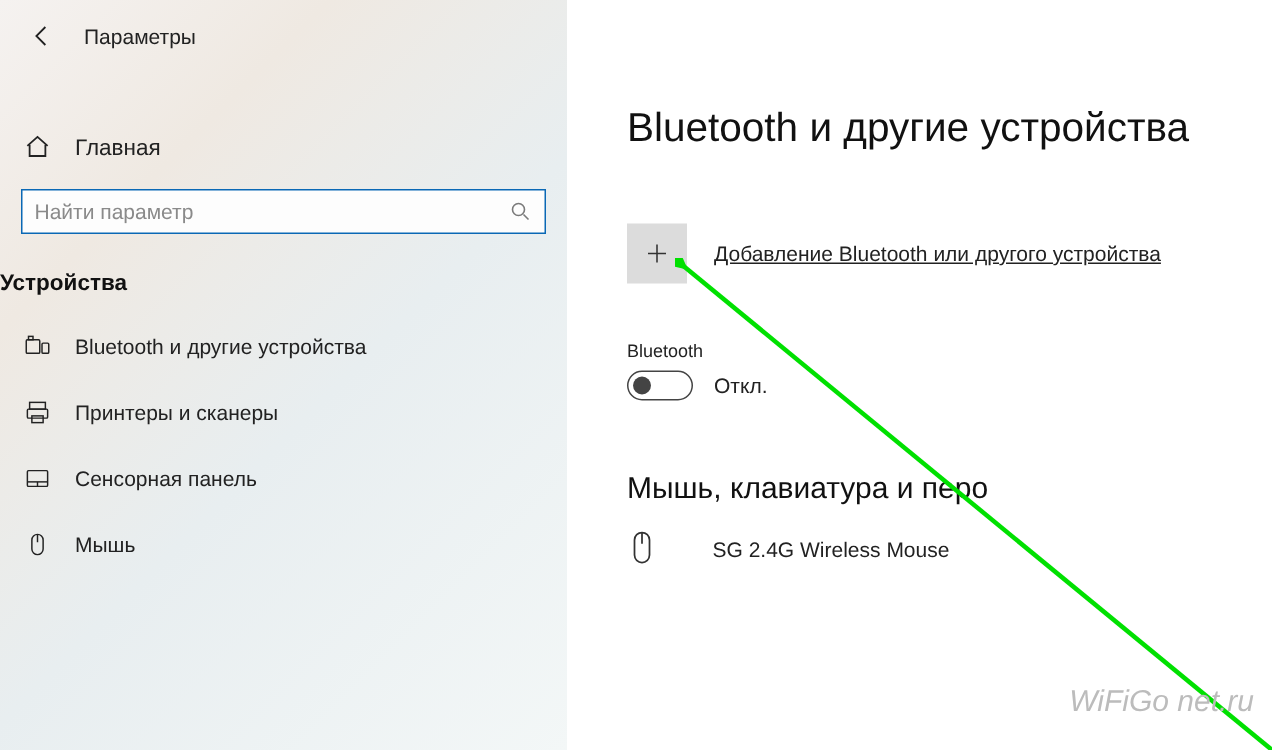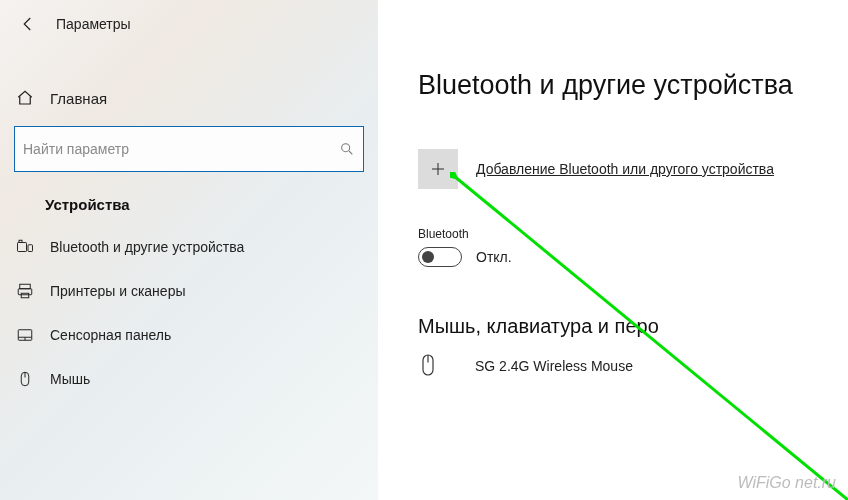--- a/index.html
+++ b/index.html
@@ -10,27 +10,27 @@
     .header-row { display: flex; align-items: center; height: 48px; padding-left: 14px; color: #222; }
     .back-btn { width: 28px; height: 28px; display: flex; align-items: center; justify-content: center; cursor: pointer; }
     .back-btn svg { width: 18px; height: 18px; stroke: #222; fill: none; stroke-width: 1.6; }
     .header-title { margin-left: 14px; font-size: 14px; }
 
     .home-row { display: flex; align-items: center; height: 44px; padding-left: 14px; margin-top: 28px; cursor: pointer; }
     .home-row .icon { width: 22px; height: 22px; display: flex; align-items: center; justify-content: center; }
     .home-row .icon svg { width: 18px; height: 18px; fill: none; stroke: #222; stroke-width: 1.6; }
     .home-row .label { margin-left: 14px; font-size: 15px; color: #222; }
 
-    .search-box { margin: 6px 14px 0 14px; height: 46px; border: 1.5px solid #0a68b5; background: #fdfdfd; display: flex; align-items: center; padding: 11px 8px; }
+    .search-box { margin: 6px 14px 0 14px; height: 30px; border: 1.5px solid #0a68b5; background: #fdfdfd; display: flex; align-items: center; padding: 11px 8px; }
     .search-box input { flex: 1; border: none; outline: none; background: transparent; font-size: 14px; color: #333; }
     .search-box input::placeholder { color: #8a8a8a; }
     .search-box .search-icon { width: 16px; height: 16px; }
     .search-box .search-icon svg { width: 16px; height: 16px; stroke: #7a7a7a; fill: none; stroke-width: 1.6; }
 
-    .category { margin-top: 24px; padding-left: 14px; font-size: 15px; font-weight: 600; color: #111; margin-left: 31px; }
+    .category { margin-top: 24px; font-size: 15px; font-weight: 600; color: #111; }
 
     .nav-list { margin-top: 12px; }
     .nav-item { display: flex; align-items: center; height: 44px; padding-left: 14px; cursor: pointer; font-size: 14px; color: #222; }
     .nav-item .icon { width: 22px; height: 22px; display: flex; align-items: center; justify-content: center; }
     .nav-item .icon svg { width: 18px; height: 18px; stroke: #222; fill: none; stroke-width: 1.3; }
     .nav-item .label { margin-left: 14px; }
 
     
     .main { flex: 1; padding: 70px 0 0 40px; background: #fff; position: relative; }
     .main h1 { font-size: 27px; font-weight: 400; color: #111; }
@@ -51,21 +51,21 @@
     .device-row { display: flex; align-items: center; margin-top: 14px; gap: 19px; }
     .device-row .icon { width: 22px; height: 28px; }
     .device-row .icon svg { width: 20px; height: 26px; stroke: #333; fill: none; stroke-width: 1.4; }
     .device-row .label { margin-left: 16px; font-size: 14px; color: #222; }
 
     
     .arrow { position: absolute; left: 450px; top: 172px; width: 400px; height: 330px; pointer-events: none; }
     .arrow svg { width: 100%; height: 100%; }
 
     
-    .watermark { position: absolute; right: 12px; bottom: 8px; color: #bcbcbc; font-style: italic; font-size: 16px; pointer-events: none; display: flex; align-items: flex-end; gap: 4px; }
+    .watermark { position: absolute; right: 12px; bottom: 20px; color: #bcbcbc; font-style: italic; font-size: 20px; pointer-events: none; display: flex; align-items: flex-end; gap: 4px; }
   </style>
 </head>
 <body>
 
 <div class="sidebar">
   <div class="header-row">
     <div class="back-btn">
       <svg viewBox="0 0 24 24">
           <path d="M15 4l-8 8 8 8"></path>
         </svg>

